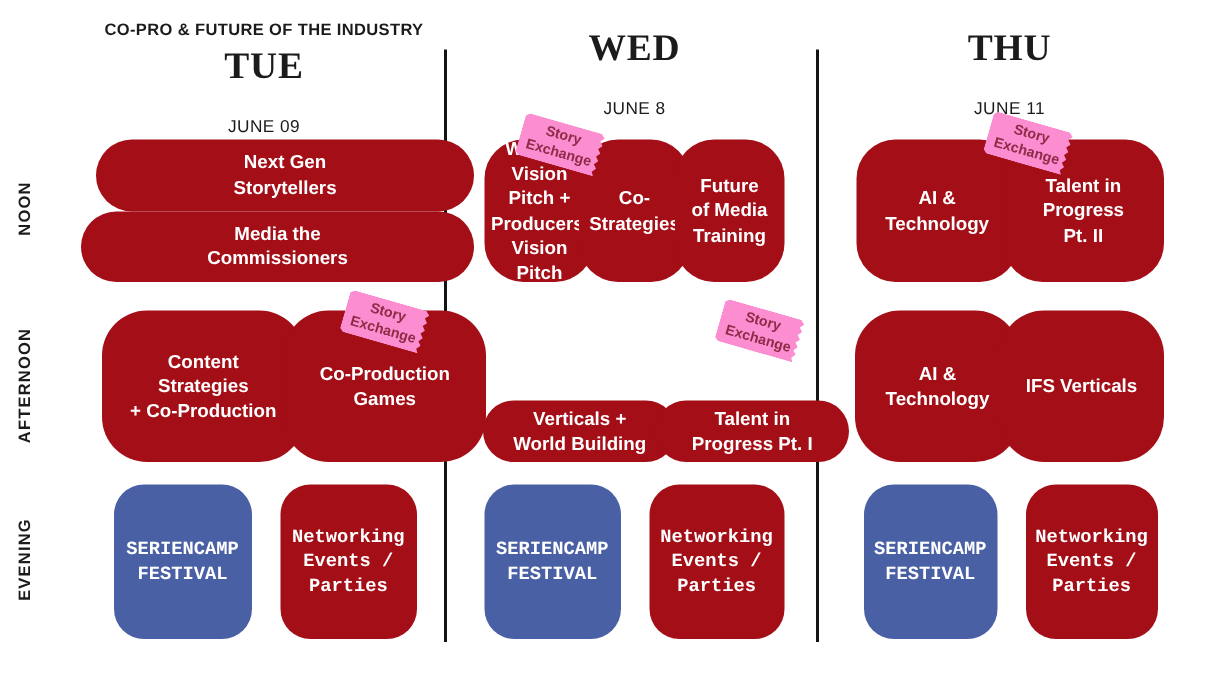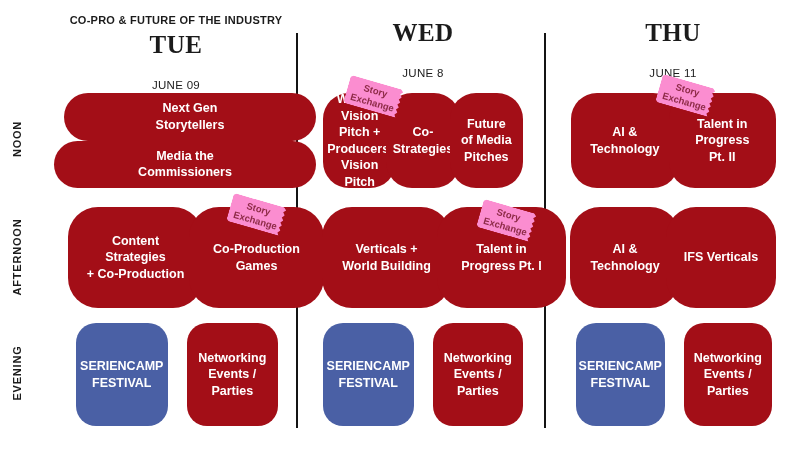--- a/index.html
+++ b/index.html
@@ -27,21 +27,21 @@
   .block{
     flex:1;display:flex;align-items:center;justify-content:center;
     text-align:center;color:#fff;font-weight:bold;font-size:12.5px;
     line-height:1.32;white-space:pre-line;padding:4px 2px;
     background:var(--red,#a30e17);
   }
   .slot.noon .block{border-radius:26px;margin-left:-10px;}
   .slot.noon .block:first-child{margin-left:0;}
   .slot.afternoon .block{border-radius:30px;margin-left:-14px;}
   .slot.afternoon .block:first-child{margin-left:0;}
-  .slot.evening{gap:19px;}
+  .slot.evening{gap:19px;font-family:Liberation Mono, monospace;}
   .slot.evening .block{border-radius:20px;}
   .block.festival{background:var(--blue,#4a60a5);}
   
   .note{
     position:absolute;width:56px;height:29px;z-index:6;
     background:var(--pink,#fb8dd0);color:var(--note-text,#8e2b47);
     display:flex;align-items:center;justify-content:center;text-align:center;
     font-size:9.5px;font-weight:bold;line-height:1.18;white-space:pre-line;
     transform:rotate(16deg);
     clip-path:polygon(0% 8%,5% 0%,93% 0%,98% 9%,94% 18%,98% 27%,94% 36%,98% 45%,94% 54%,98% 63%,94% 72%,98% 81%,94% 90%,97% 100%,5% 100%,0% 92%);
@@ -92,24 +92,24 @@
 
 <div class="slot noon" style="left:323px;top:93px;width:200px;height:95px;">
   <div class="block">Writers'
 Vision Pitch +
 Producers'
 Vision Pitch</div>
   <div class="block">Co-
 Strategies</div>
   <div class="block">Future
 of Media
-Pitches</div>
+Training</div>
 </div>
 
-<div class="slot afternoon" style="left:322px;top:207px;width:244px;height:101px;">
+<div class="slot afternoon" style="left:322px;top:207px;width:244px;height:101px;align-items:flex-end;">
   <div class="block">Verticals +
 World Building</div>
   <div class="block">Talent in
 Progress Pt. I</div>
 </div>
 
 <div class="slot evening" style="left:323px;top:323px;width:200px;height:103px;">
   <div class="block festival">SERIENCAMP
 FESTIVAL</div>
   <div class="block">Networking

